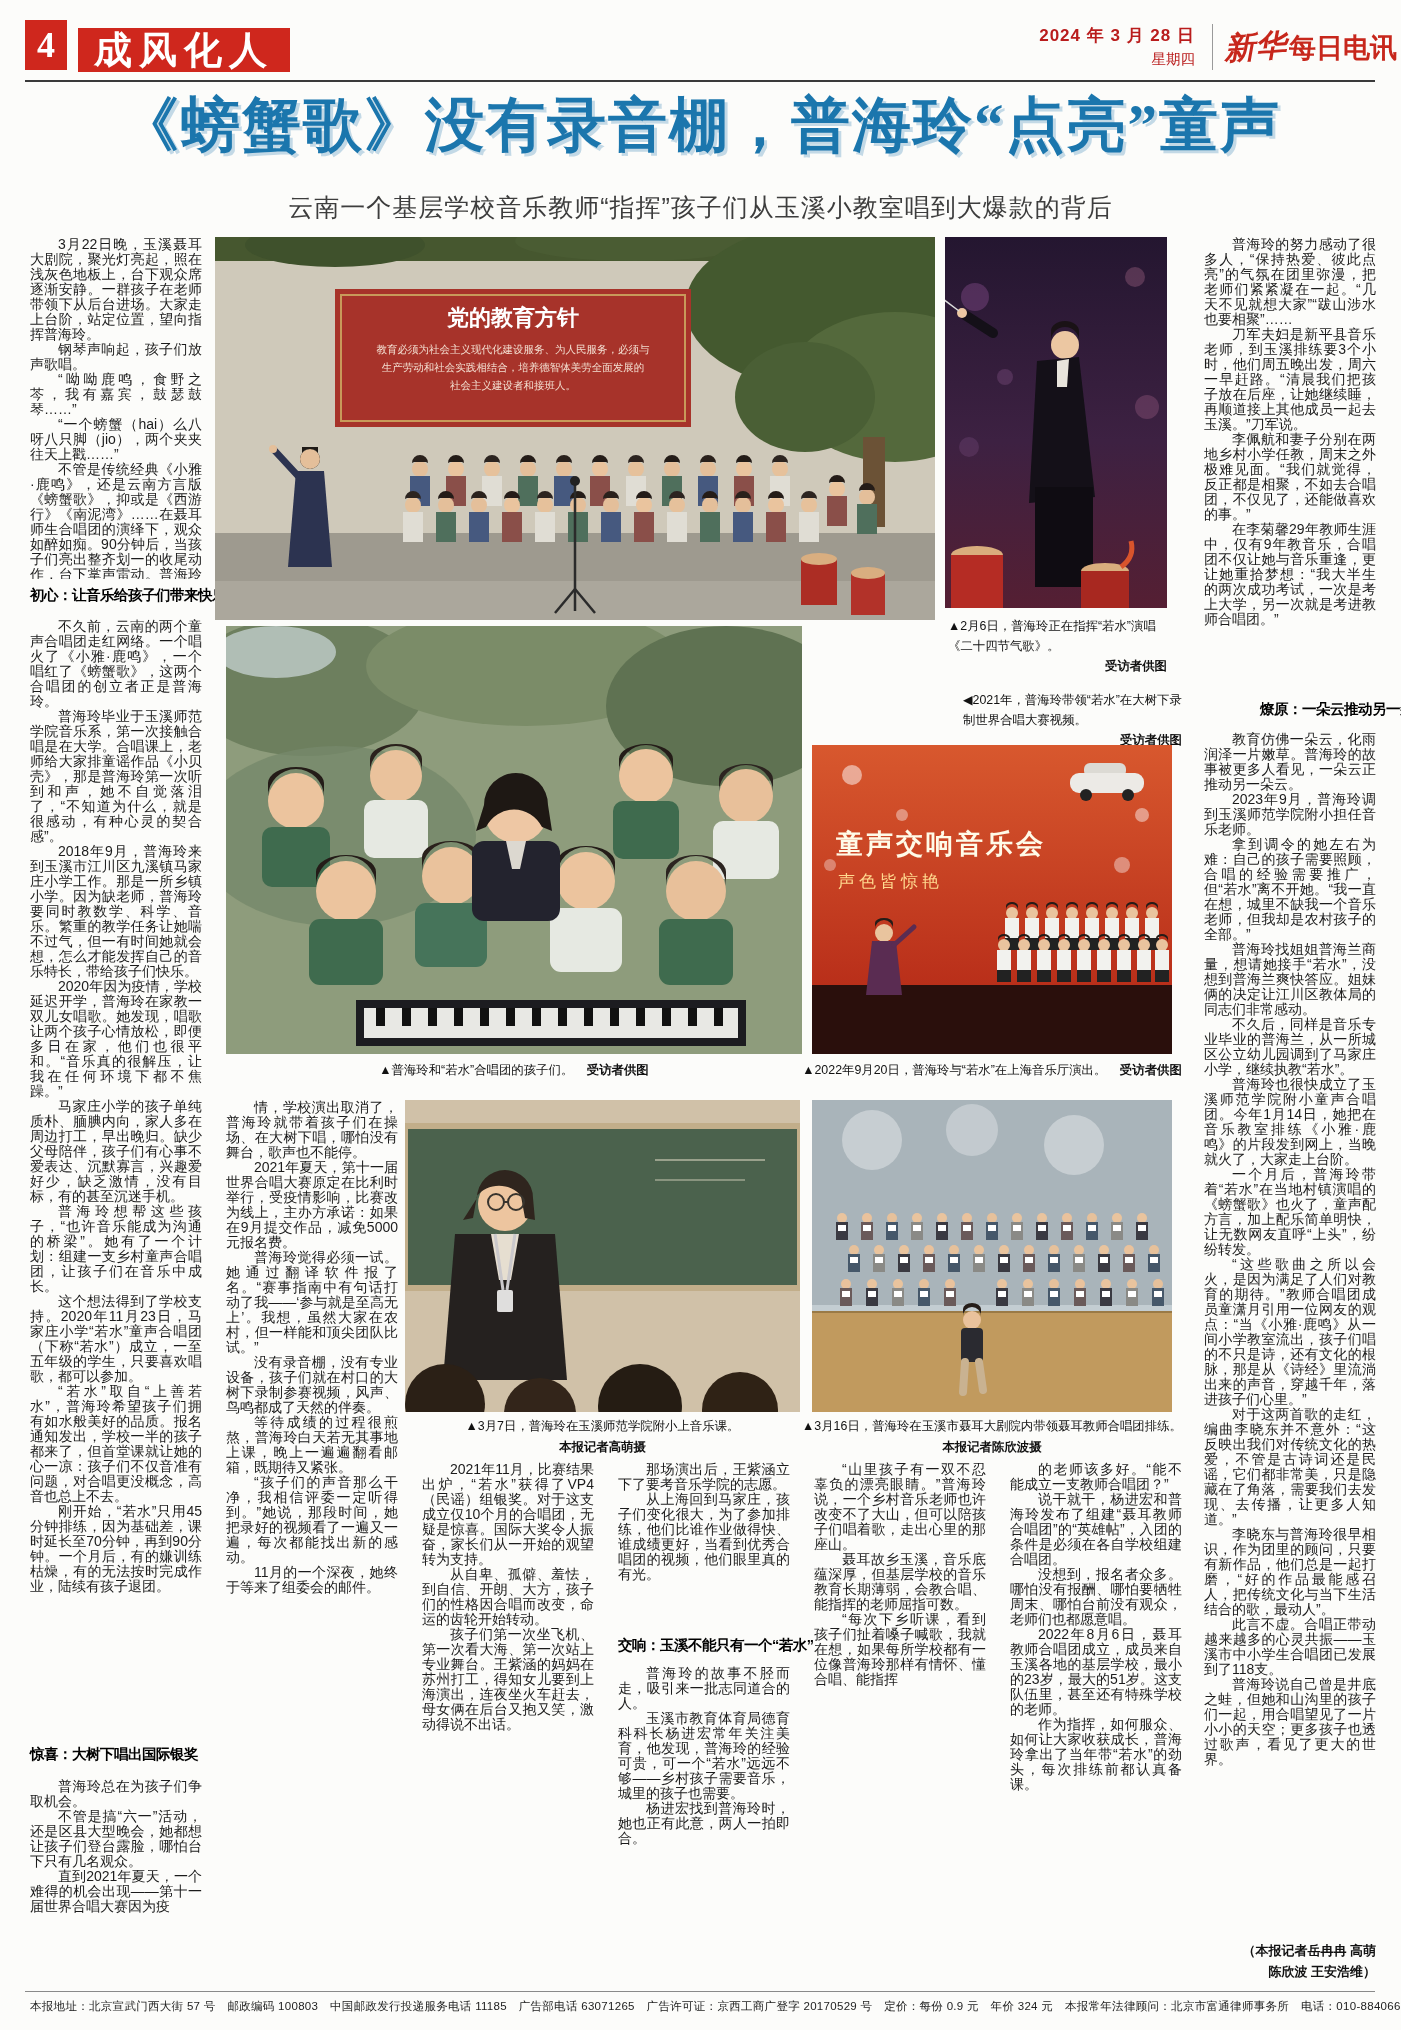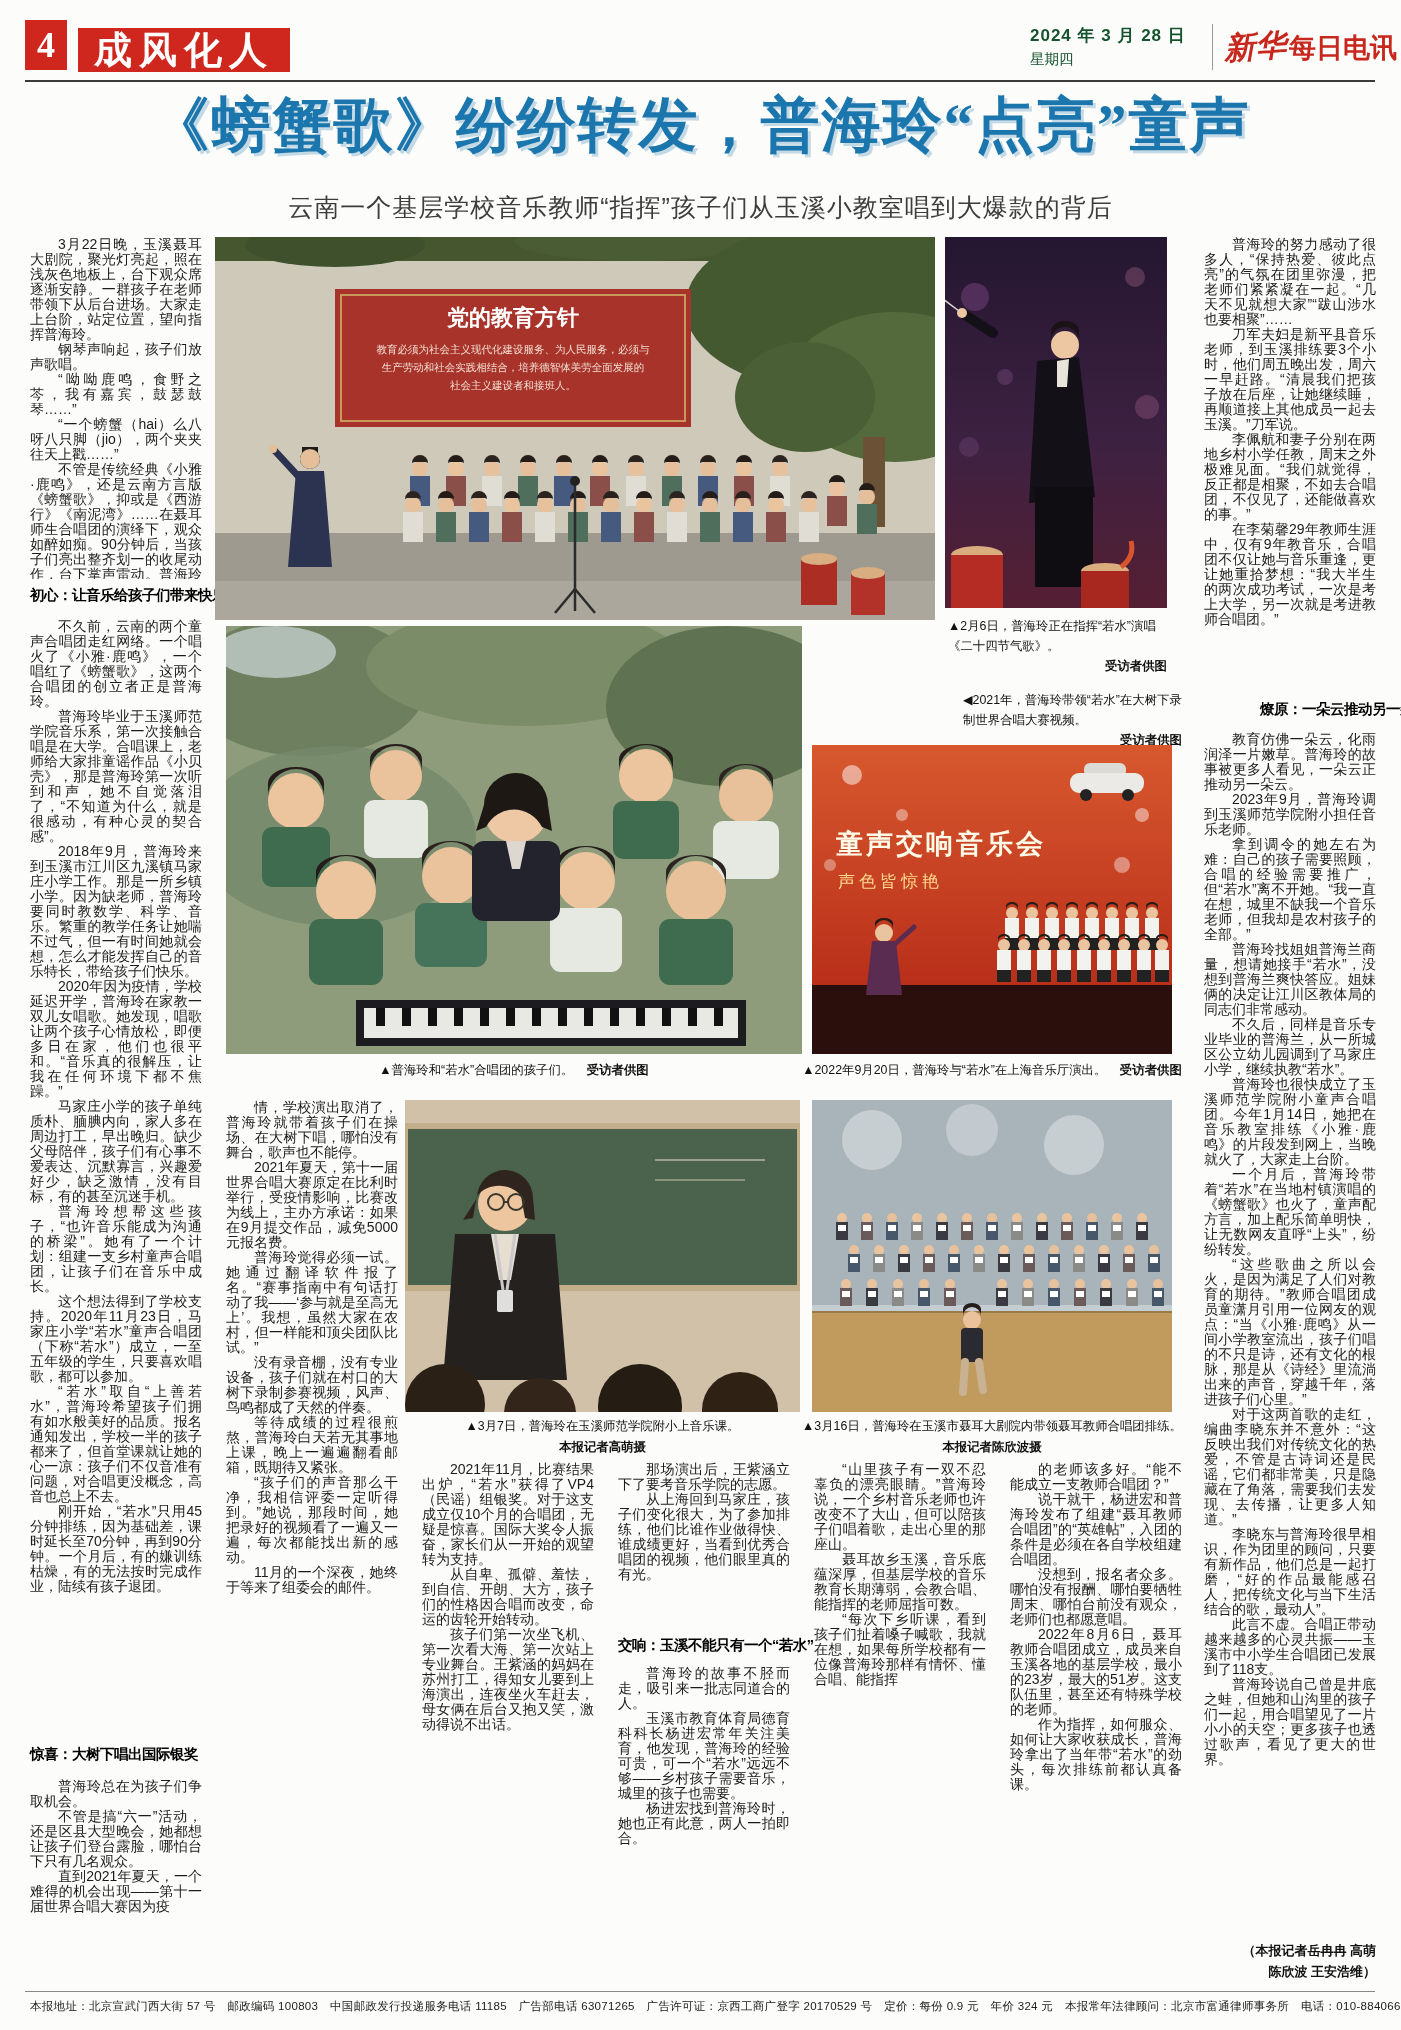--- a/index.html
+++ b/index.html
@@ -4,21 +4,21 @@
 <style>
   html,body{margin:0;padding:0;background:#e8e8e8;}
   .page{position:relative;width:1401px;height:2030px;background:#fcfcfa;margin:0 auto;
         font-family:"Liberation Sans","DejaVu Sans",sans-serif;overflow:hidden;}
   
   .pagenum{position:absolute;left:25px;top:20px;width:42px;height:50px;background:#cf271d;
            color:#fff;font-size:36px;font-weight:bold;text-align:center;line-height:50px;
            font-family:"Liberation Serif",serif;}
   .section-box{position:absolute;left:78px;top:28px;height:44px;background:#cf271d;color:#fff;
            font-size:38px;font-weight:bold;line-height:44px;padding:0 16px;letter-spacing:7px;}
-  .dateblock{position:absolute;left:1030px;top:24px;width:165px;color:#14532d;}
+  .dateblock{position:absolute;left:1030px;top:24px;width:165px;text-align:right;color:#b91c1c;}
   .dateblock .d1{font-size:17px;font-weight:bold;letter-spacing:1px;}
   .dateblock .d2{font-size:14.5px;margin-top:3px;}
   .mast-divider{position:absolute;left:1212px;top:24px;width:1px;height:46px;background:#9a9a9a;}
   .paper-logo{position:absolute;left:1224px;top:26px;color:#c7271c;white-space:nowrap;}
   .paper-logo .callig{display:inline-block;font-size:31px;font-weight:bold;font-style:italic;
            font-family:"Liberation Serif",serif;transform:rotate(-4deg);margin-right:3px;}
   .paper-logo .rest{font-size:27px;font-weight:bold;letter-spacing:0px;}
   .mast-rule{position:absolute;left:25px;right:26px;top:80px;height:2px;background:#3a3a3a;}
   
   .headline{position:absolute;left:0;right:0;top:86px;text-align:center;color:#1b76ad;
@@ -60,21 +60,21 @@
   <div class="dateblock">
     <div class="d1">2024 年 3 月 28 日</div>
     <div class="d2">星期四</div>
   </div>
   <div class="mast-divider"></div>
   <div class="paper-logo">
     <span class="callig">新华</span><span class="rest">每日电讯</span>
   </div>
   <div class="mast-rule"></div>
 
-  <div class="headline">《螃蟹歌》纷纷转发，普海玲“点亮”童声</div>
+  <div class="headline">《螃蟹歌》没有录音棚，普海玲“点亮”童声</div>
   <div class="subtitle">云南一个基层学校音乐教师“指挥”孩子们从玉溪小教室唱到大爆款的背后</div>
 
   <div class="col" style="left:30px;top:237px;height:342px;">
       <p>3月22日晚，玉溪聂耳大剧院，聚光灯亮起，照在浅灰色地板上，台下观众席逐渐安静。一群孩子在老师带领下从后台进场。大家走上台阶，站定位置，望向指挥普海玲。</p>
       <p>钢琴声响起，孩子们放声歌唱。</p>
       <p>“呦呦鹿鸣，食野之芩，我有嘉宾，鼓瑟鼓琴……”</p>
       <p>“一个螃蟹（hai）么八呀八只脚（jio），两个夹夹往天上戳……”</p>
       <p>不管是传统经典《小雅·鹿鸣》，还是云南方言版《螃蟹歌》，抑或是《西游行》《南泥湾》……在聂耳师生合唱团的演绎下，观众如醉如痴。90分钟后，当孩子们亮出整齐划一的收尾动作，台下掌声雷动。普海玲站在舞台中央，热泪盈眶。她知道，自己选择的这条路走对了。</p>
     </div>
   <div class="subhead" style="left:30px;top:586px;">初心：让音乐给孩子们带来快乐</div>

